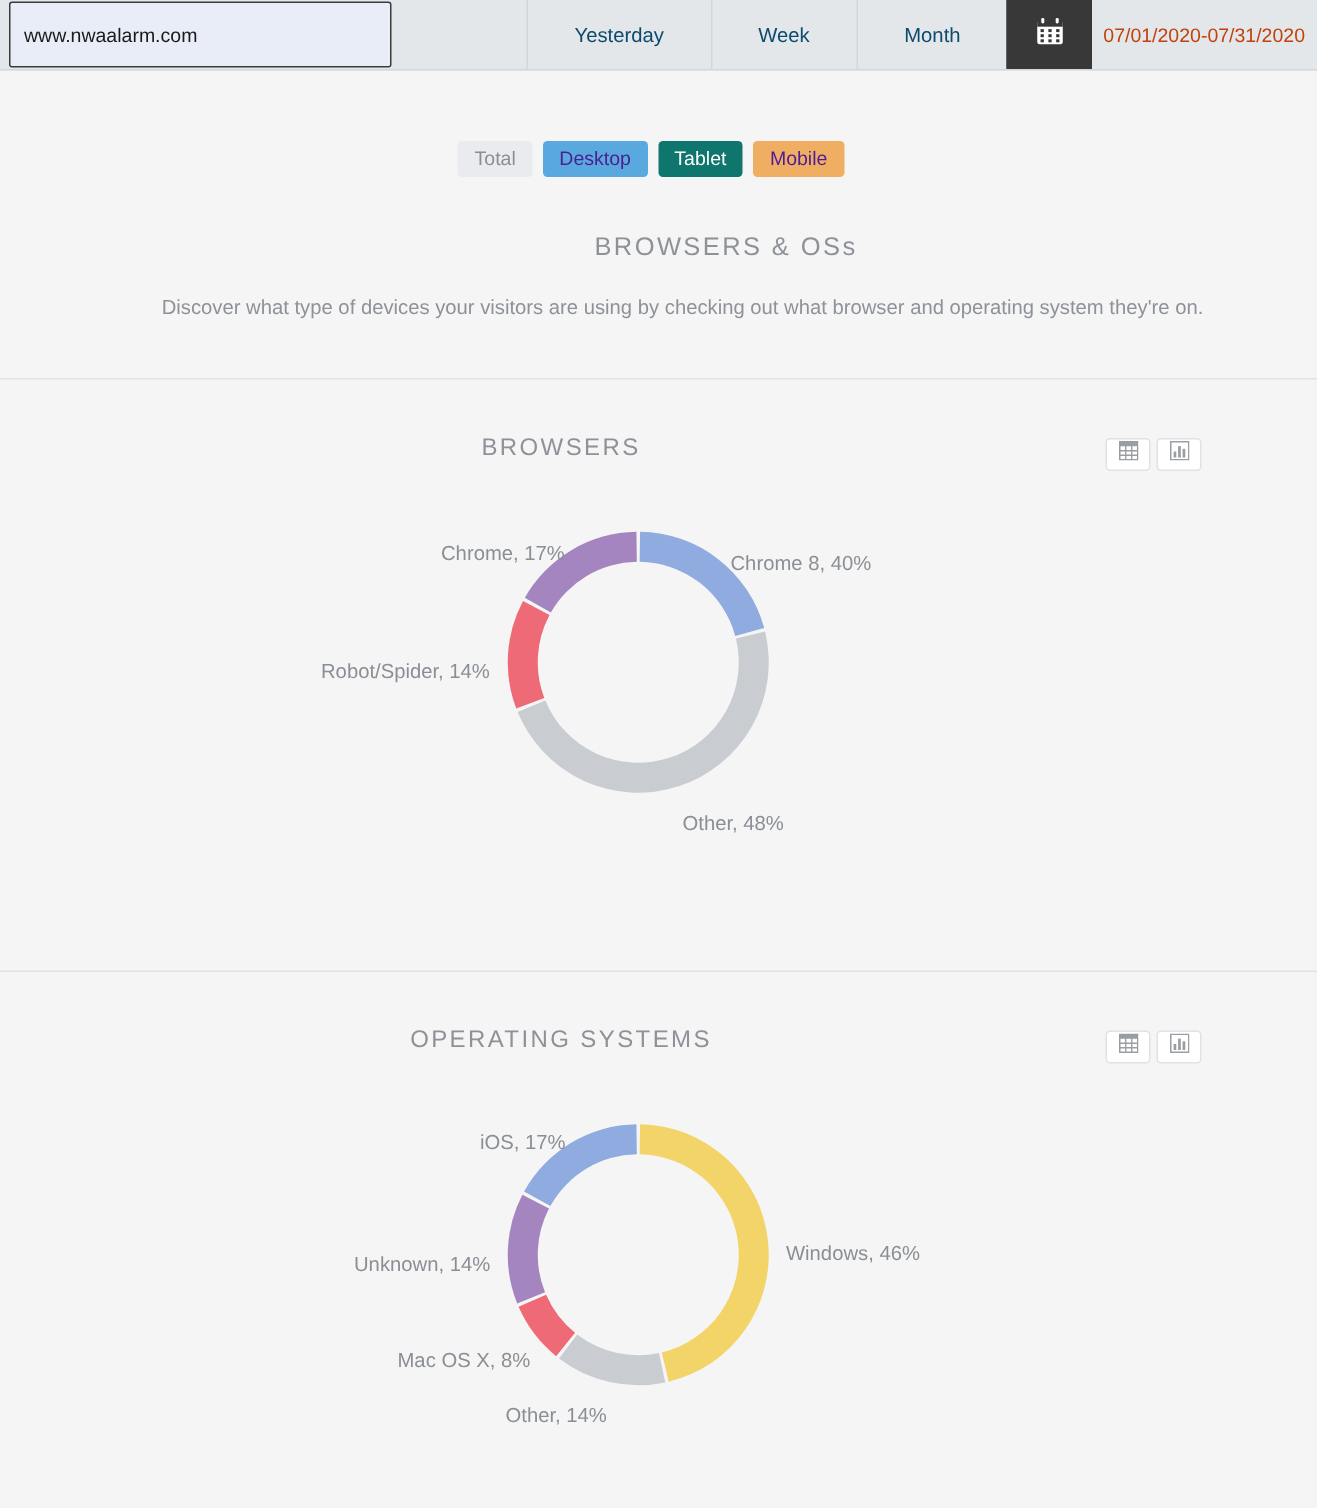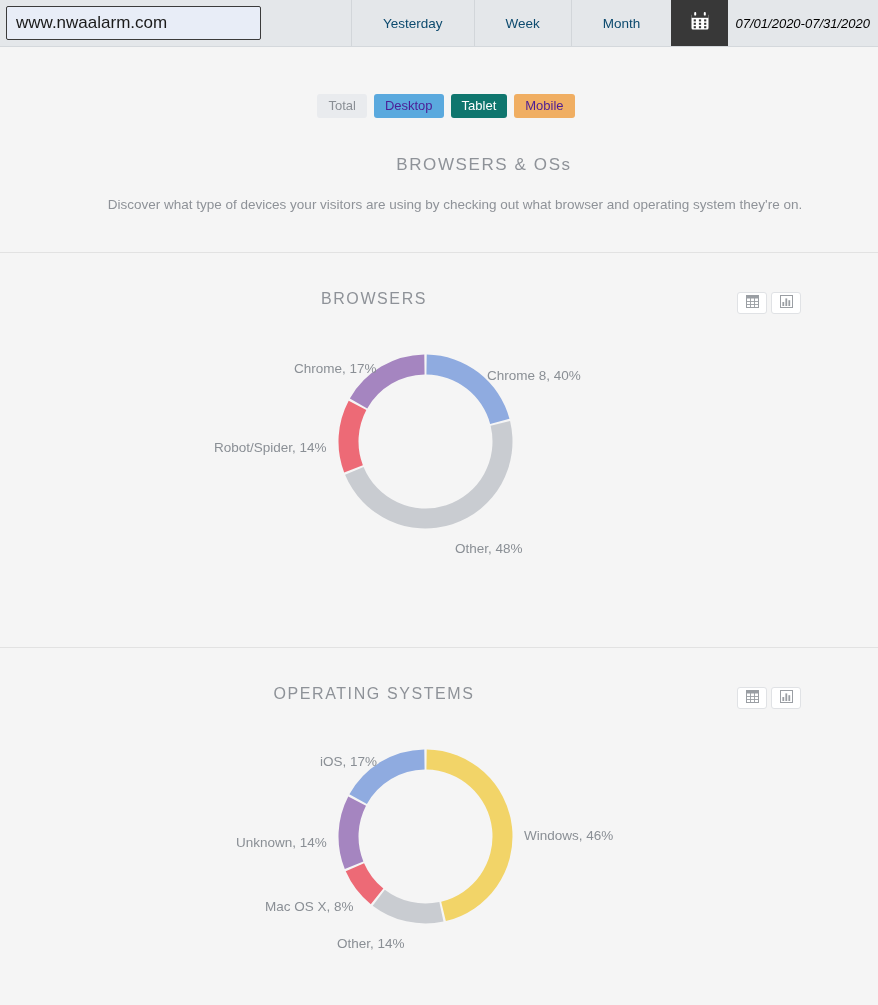--- a/index.html
+++ b/index.html
@@ -25,26 +25,26 @@
     border-bottom: 1px solid #d4d8dc;
   }
   .url-wrap {
     width: 425px;
     display: flex;
     align-items: center;
     padding: 0 0 0 6px;
   }
   .url-input {
     width: 255px;
-    height: 34px;
+    height: 44px;
     line-height: 28px;
     background: #e8edf7;
     border: 1px solid #3b3b3b;
     border-radius: 2px;
-    font-size: 17px;
+    font-size: 13px;
     color: #1a1a1a;
     padding: 0 9px;
     font-family: "Liberation Sans", sans-serif;
     outline: none;
     white-space: nowrap;
     overflow: hidden;
   }
   .range-btn {
     display: flex;
     align-items: center;
@@ -65,30 +65,29 @@
     align-items: center;
     justify-content: center;
     cursor: pointer;
   }
   .date-label {
     display: flex;
     align-items: center;
     justify-content: center;
     flex: 1;
     font-size: 13px;
-    color: #000000;
+    color: #c2410c;
     padding: 0 8px;
     white-space: nowrap;
-    font-style: italic;
   }
 
   
   .device-tabs {
     position: absolute;
-    top: 94px; left: 16px;
+    top: 94px; left: 4px;
     width: 860px;
     display: flex;
     justify-content: center;
     gap: 7px;
   }
   .device-tab {
     height: 24px;
     line-height: 24px;
     padding: 0 11px;
     border-radius: 3px;

